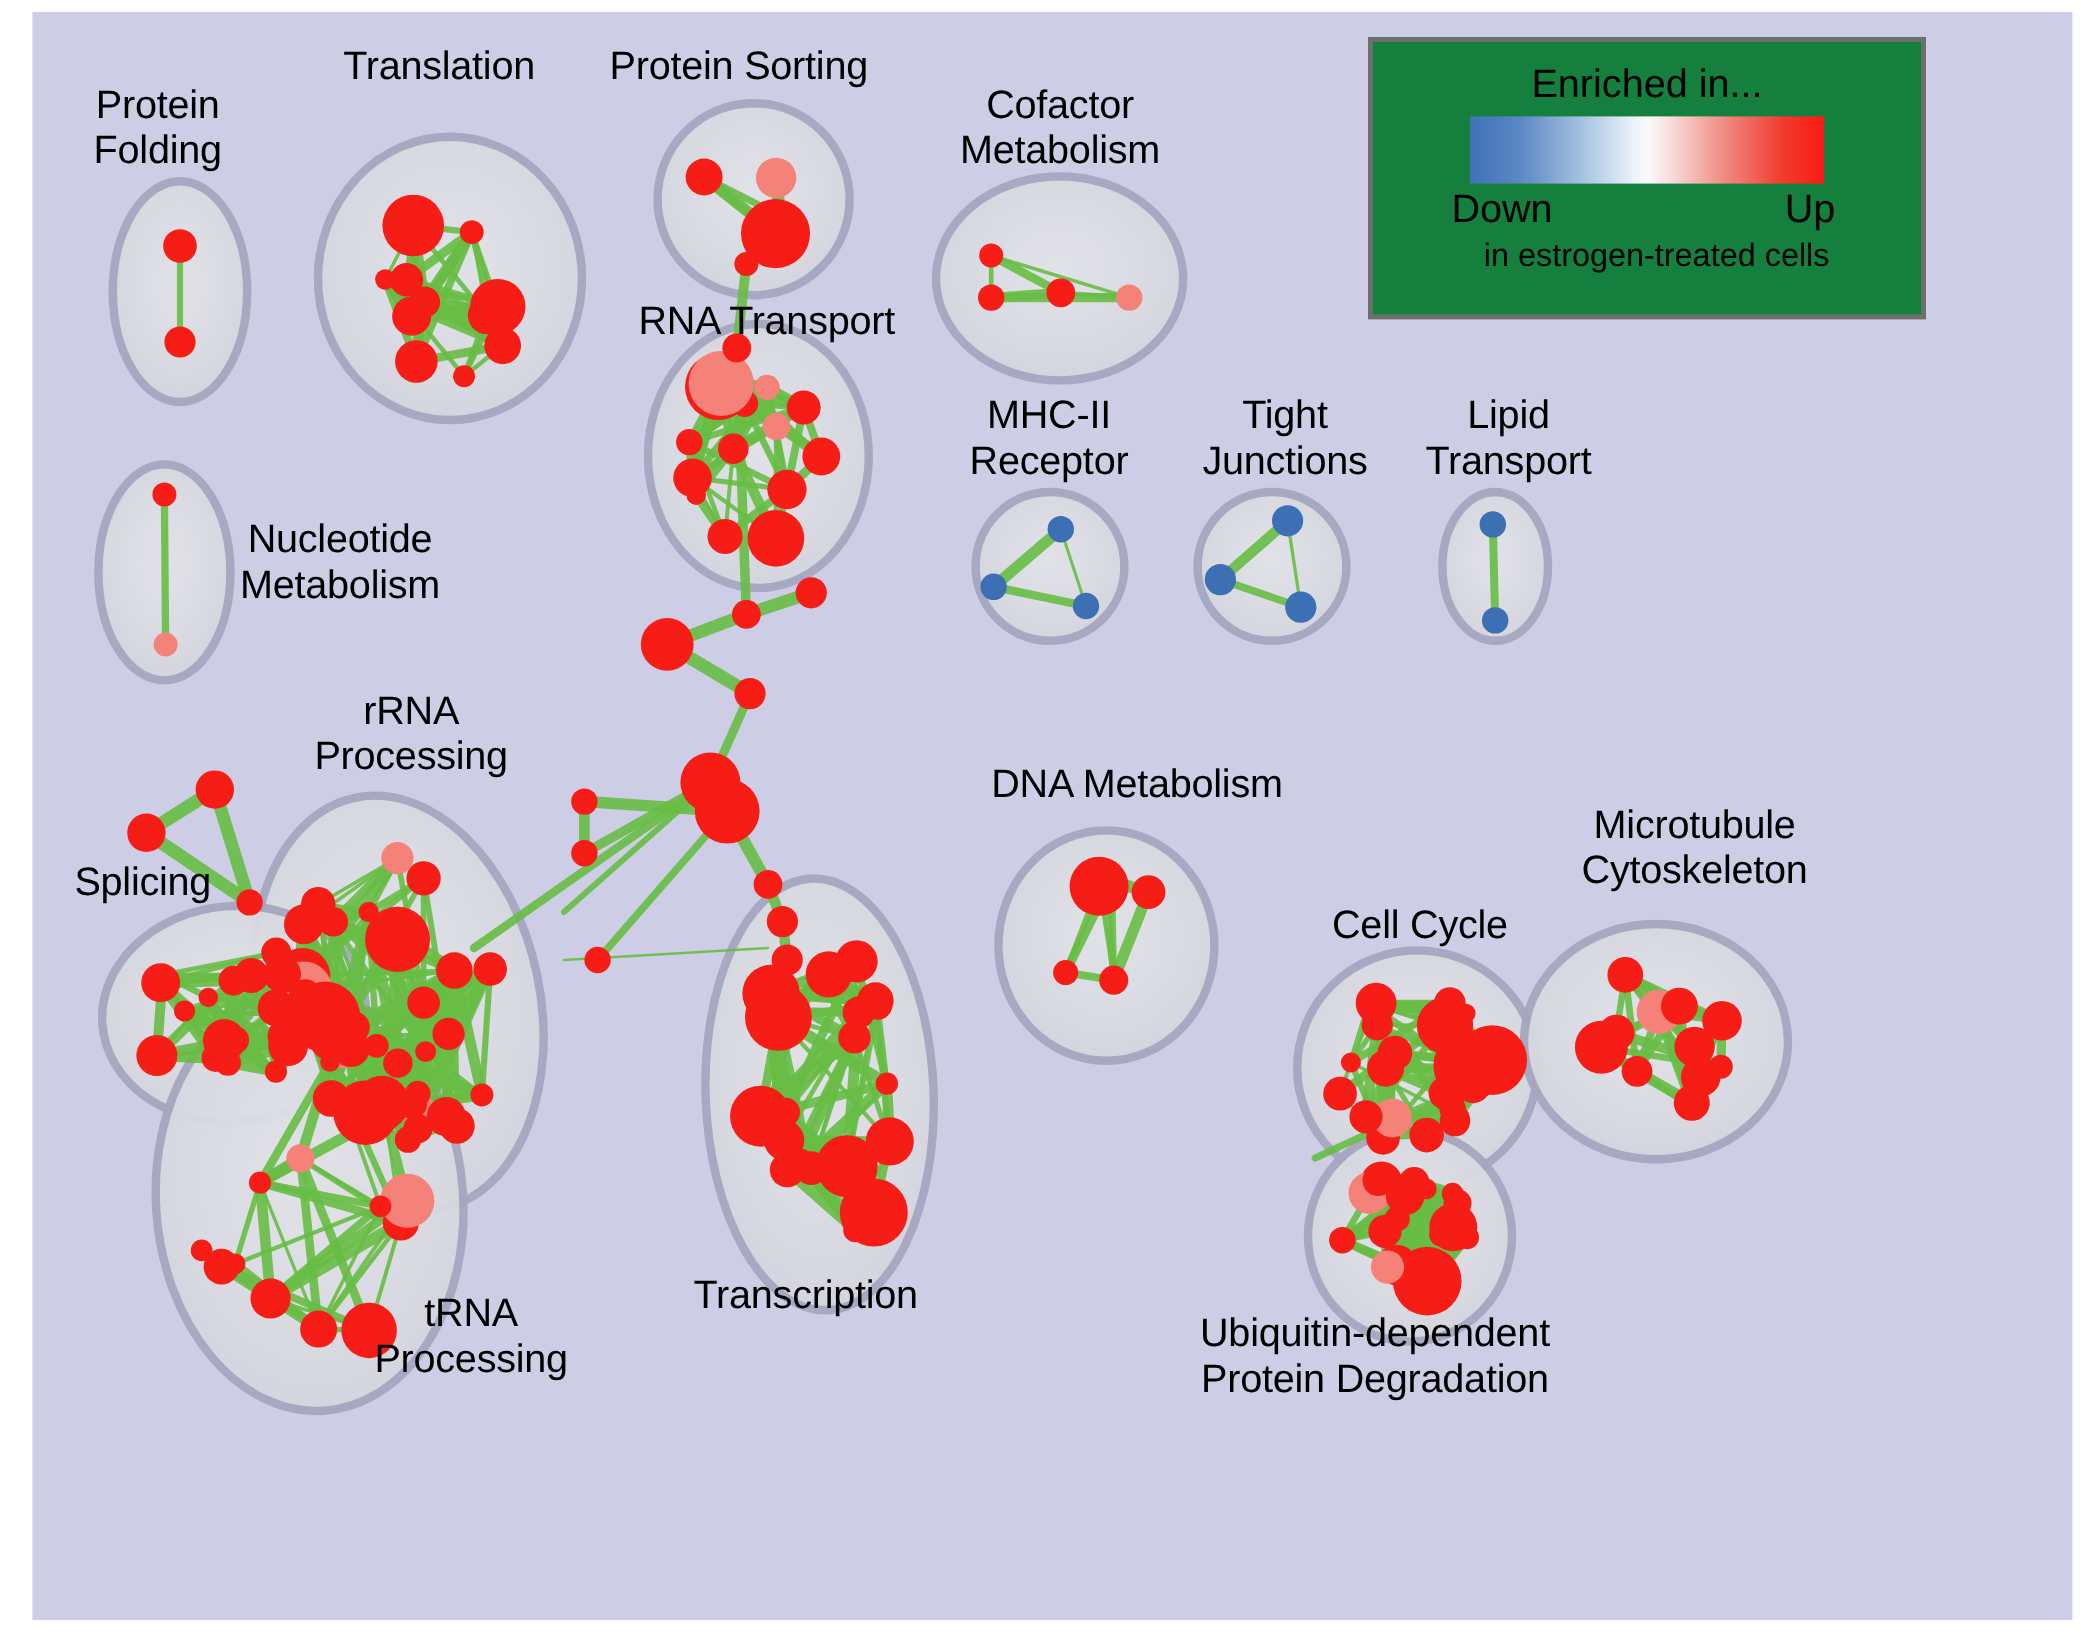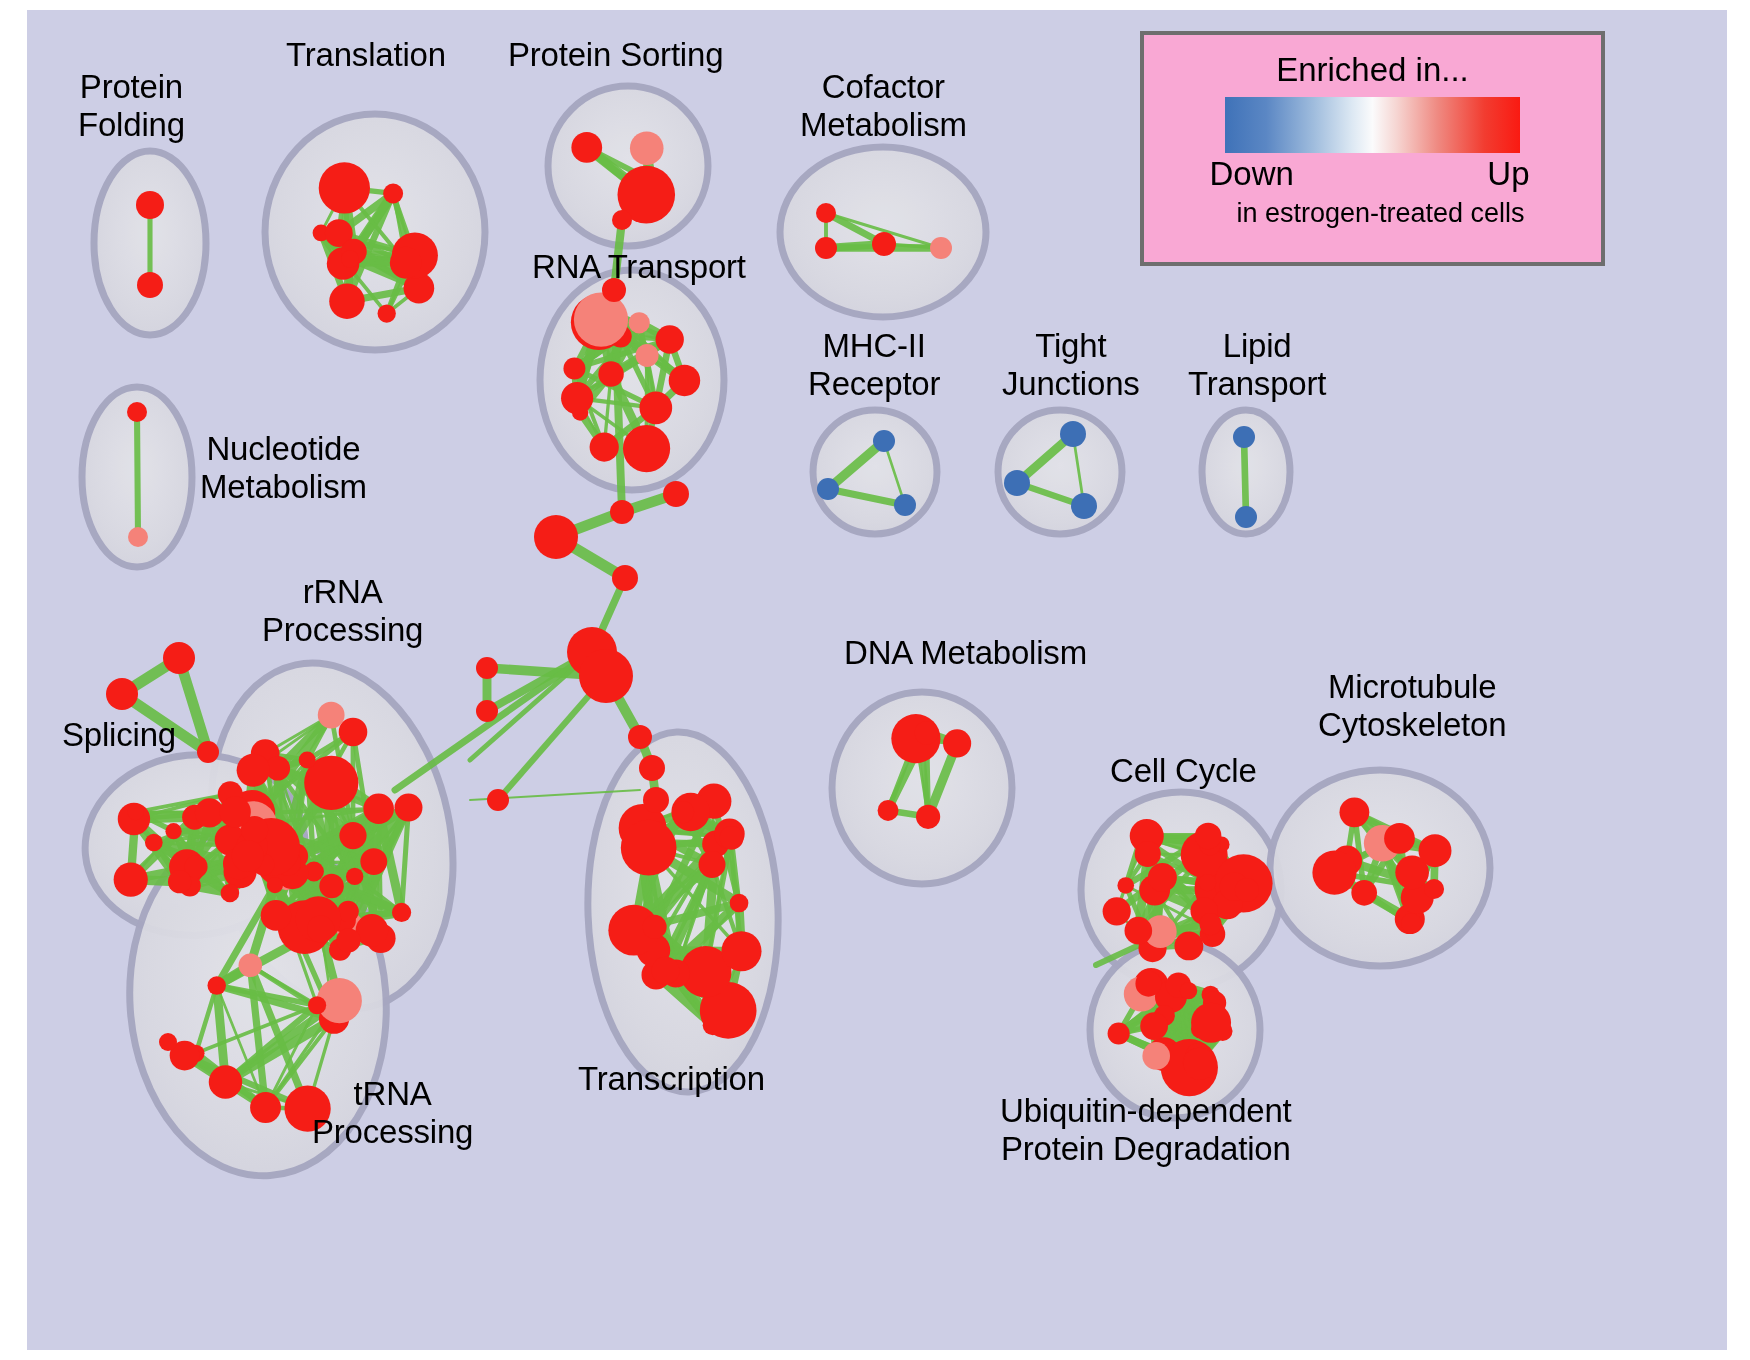--- a/index.html
+++ b/index.html
@@ -14,21 +14,21 @@
     font-size:33px;
     line-height:38px;
     font-weight:400;
     white-space:pre;
     text-align:center;
     letter-spacing:-0.2px;
   }
   #legend{
     position:absolute;
     left:1140px;top:31px;width:465px;height:235px;
-    background:#f9a8d4;
+    background:#15803d;
     border:4px solid #6e6e6e;
     box-sizing:border-box;
   }
   #legend-title{
     text-align:center;
     font-size:33px;
     color:#000;
     margin-top:16px;
     font-family:"Liberation Sans",sans-serif;
   }
@@ -1092,21 +1092,21 @@
       <div class="cluster-label" style="left: 1002px; top: 327px;">Tight
 Junctions</div>
       <div class="cluster-label" style="left: 1188px; top: 327px;">Lipid
 Transport</div>
       <div class="cluster-label" style="left: 262px; top: 573px;">rRNA
 Processing</div>
       <div class="cluster-label" style="left: 62px; top: 716px;">Splicing</div>
       <div class="cluster-label" style="left: 312px; top: 1075px;">tRNA
 Processing</div>
       <div class="cluster-label" style="left: 578px; top: 1060px;">Transcription</div>
-      <div class="cluster-label" style="left: 844px; top: 634px;">DNA Metabolism</div>
+      <div class="cluster-label" style="left: 826px; top: 634px;">DNA Metabolism</div>
       <div class="cluster-label" style="left: 1110px; top: 752px; text-align: right;">Cell Cycle</div>
       <div class="cluster-label" style="left: 1318px; top: 668px; text-align: center;">Microtubule
 Cytoskeleton</div>
       <div class="cluster-label" style="left: 1000px; top: 1092px;">Ubiquitin-dependent
 Protein Degradation</div>
     </div>
 
   <div id="legend">
     <div id="legend-title">Enriched in...</div>
     <div id="legend-bar"></div>

